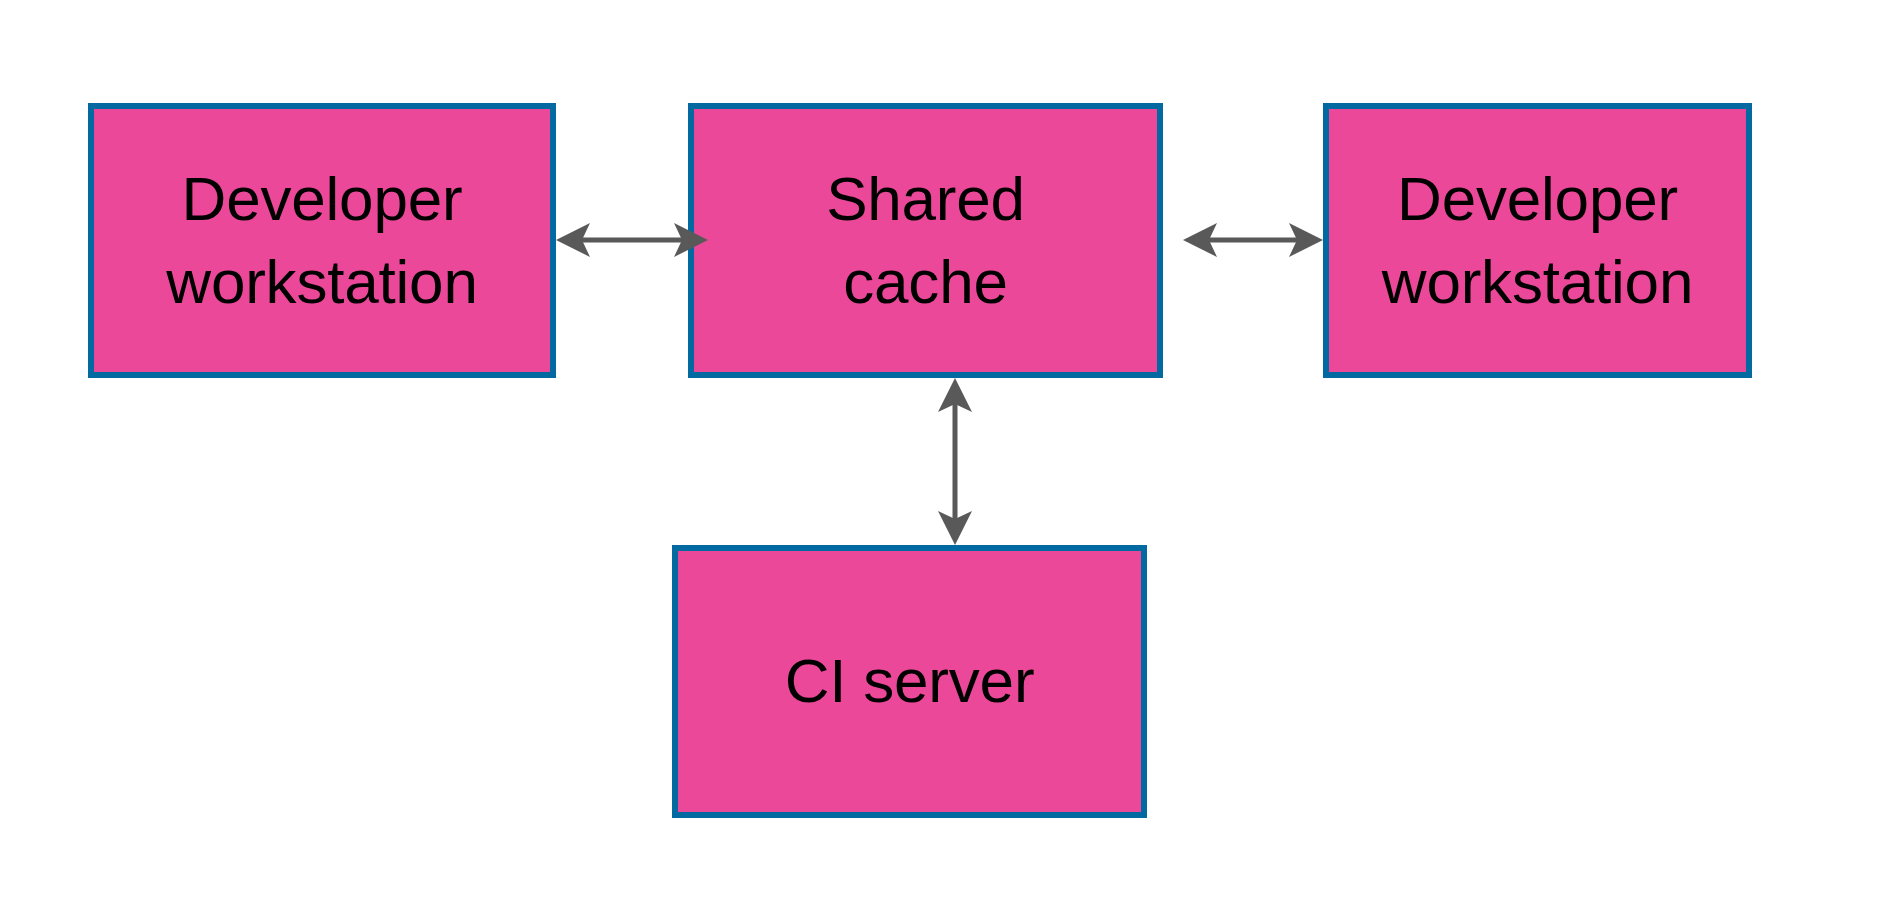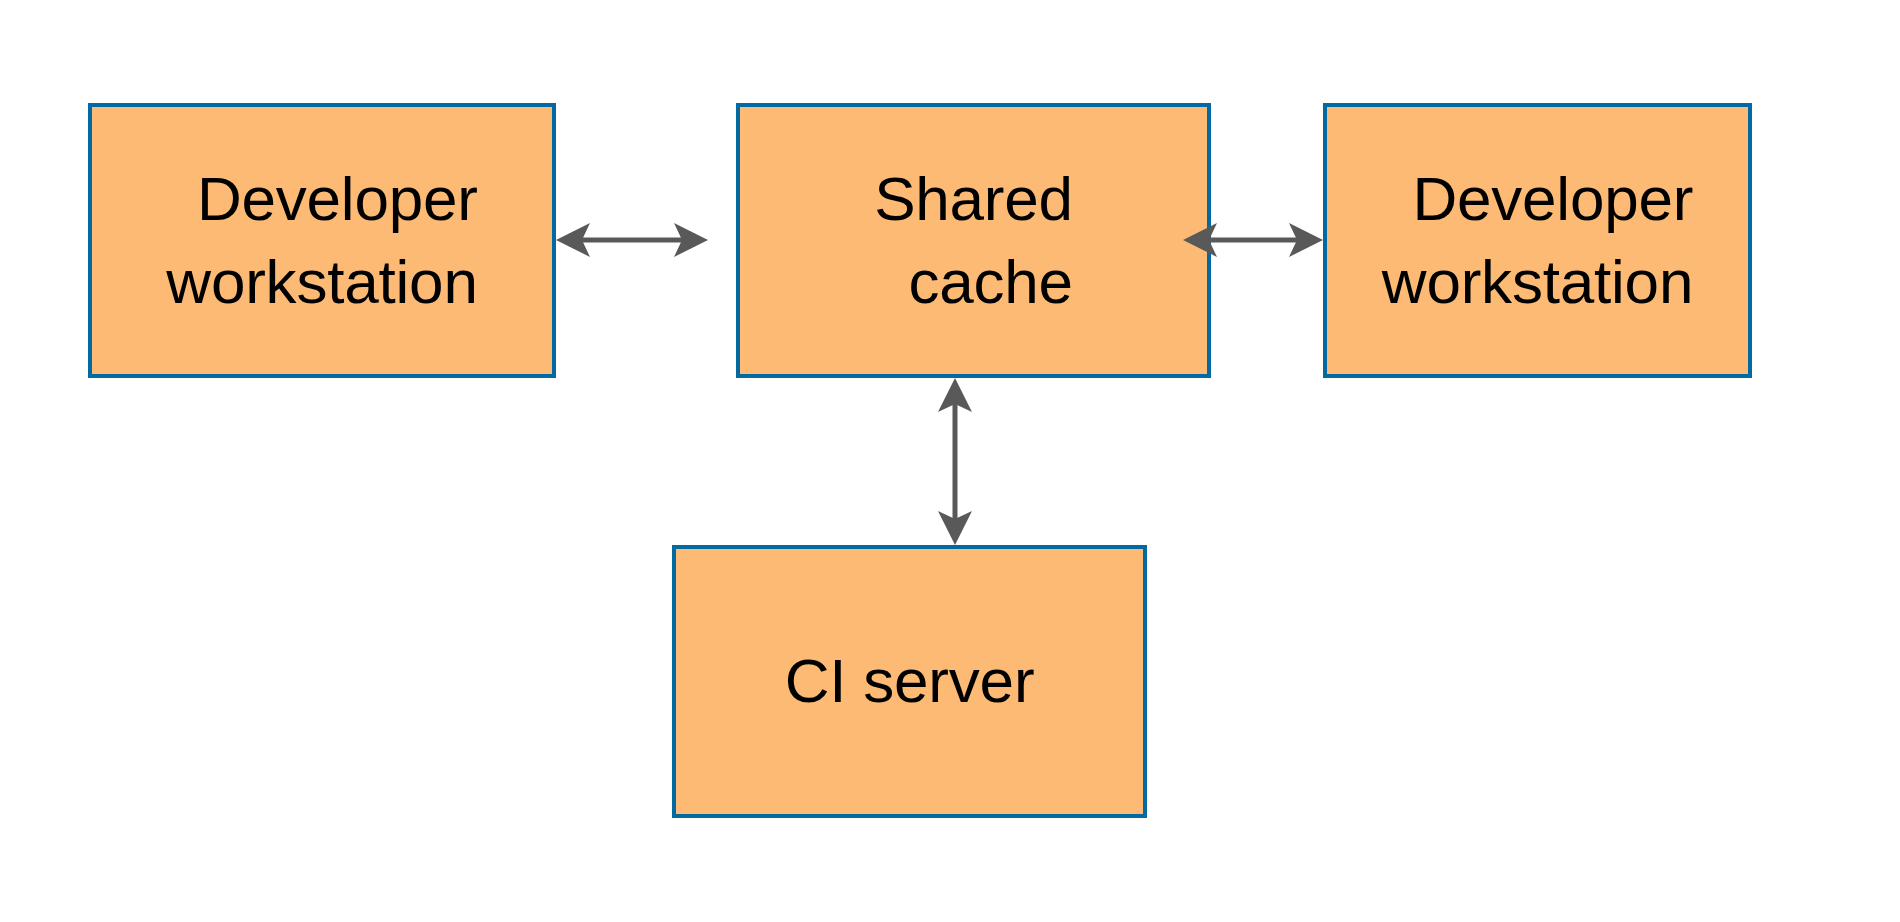--- a/index.html
+++ b/index.html
@@ -14,40 +14,40 @@
   #canvas {
     position: relative;
     width: 1900px;
     height: 922px;
     background: #ffffff;
     overflow: hidden;
   }
   .node {
     position: absolute;
     box-sizing: border-box;
-    background: #fdba74;
-    border: 4px solid #0369a1;
+    background: #ec4899;
+    border: 6px solid #0369a1;
     display: flex;
     align-items: center;
     justify-content: center;
-    text-align: right;
+    text-align: center;
   }
   .node-label {
     font-family: "Liberation Sans", sans-serif;
     font-size: 62px;
     line-height: 1.33;
     font-weight: 400;
     color: #000000;
     letter-spacing: -0.2px;
     white-space: pre-line;
     padding: 0 10px;
   }
   
   #node-dev-left   { left: 88px;   top: 103px; width: 468px; height: 275px; }
-  #node-cache      { left: 736px;  top: 103px; width: 475px; height: 275px; }
+  #node-cache      { left: 688px;  top: 103px; width: 475px; height: 275px; }
   #node-dev-right  { left: 1323px; top: 103px; width: 429px; height: 275px; }
   #node-ci         { left: 672px;  top: 545px; width: 475px; height: 273px; }
 
   .edge {
     position: absolute;
     overflow: visible;
   }
   #edge-left-cache  { left: 548px;  top: 210px; width: 168px; height: 60px; }
   #edge-cache-right { left: 1175px; top: 210px; width: 156px; height: 60px; }
   #edge-cache-ci    { left: 915px;  top: 370px; width: 80px;  height: 183px; }

